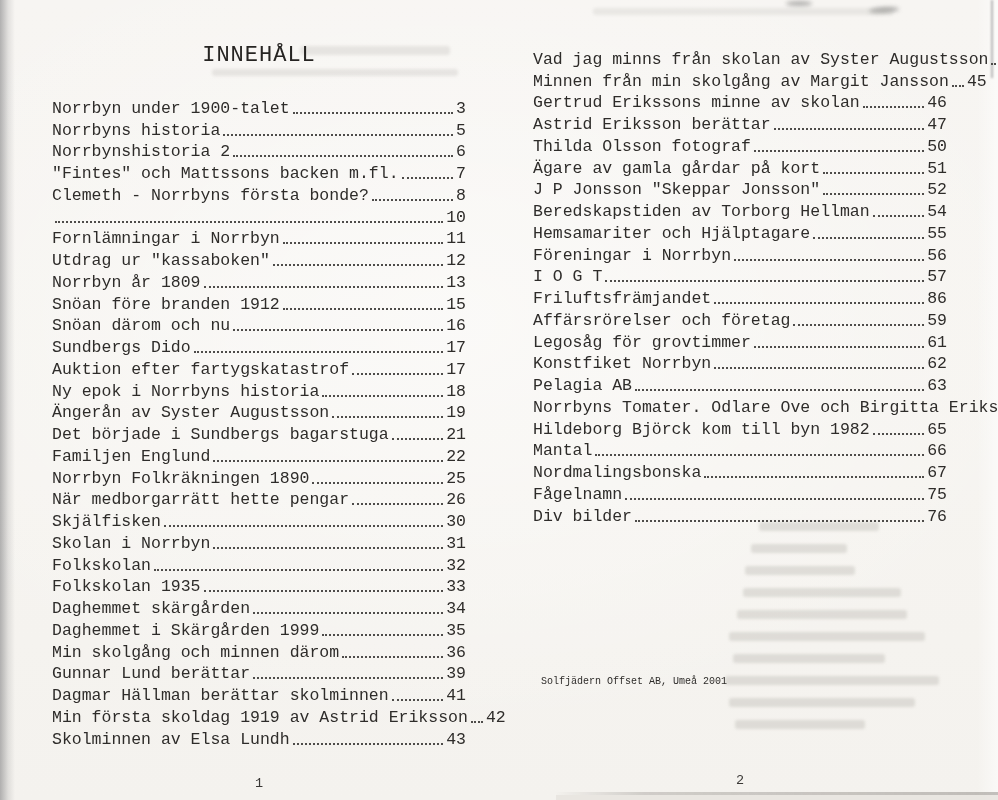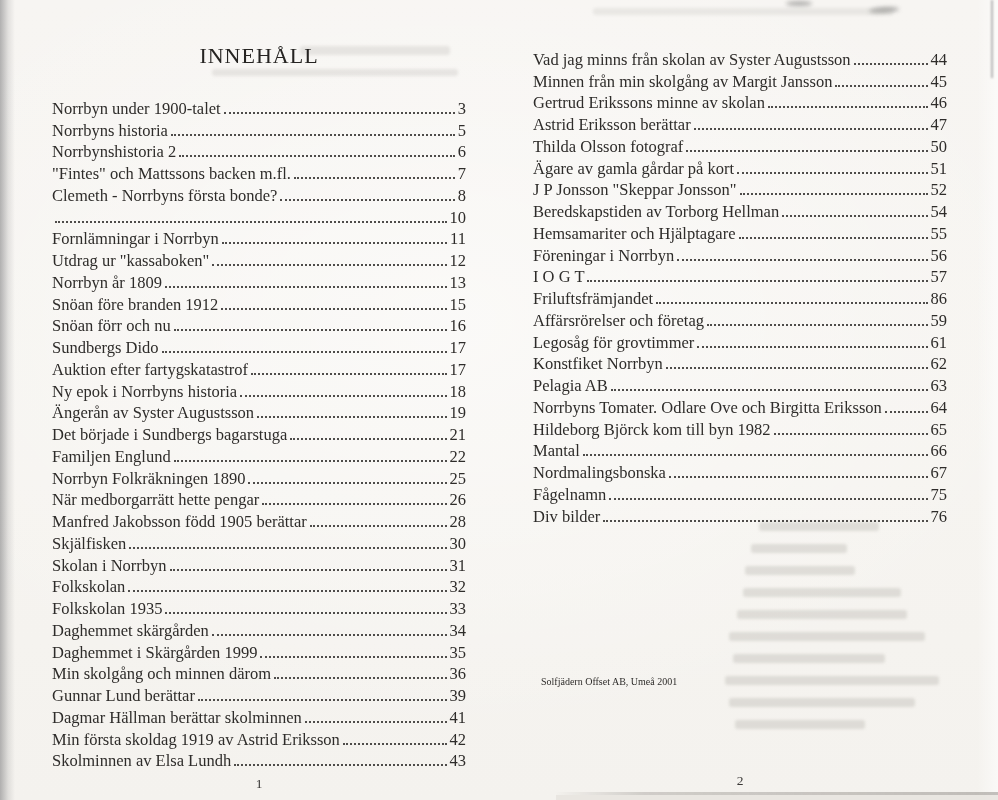--- a/index.html
+++ b/index.html
@@ -13,20 +13,21 @@
     overflow: hidden;
   }
   .scan {
     position: relative;
     width: 998px;
     height: 800px;
     background:
       radial-gradient(ellipse 900px 600px at 45% 40%, rgba(255,255,255,0.5), rgba(255,255,255,0) 70%),
       linear-gradient(180deg, #f7f5f2 0%, #f6f4f0 60%, #f4f2ee 100%);
     color: #2e2c2a;
+    font-family: Liberation Mono, monospace;
   }
 
   
   .edge-left {
     position: absolute; left: 0; top: 0; width: 15px; height: 100%;
     background: linear-gradient(to right, rgba(130,130,132,0.60), rgba(130,130,132,0.18) 55%, rgba(130,130,132,0));
   }
   .edge-right-light {
     position: absolute; right: 0; top: 0; width: 21px; height: 100%;
     background: linear-gradient(to left, rgba(255,255,255,0.55), rgba(255,255,255,0));
@@ -85,21 +86,20 @@
     letter-spacing: 1px;
     line-height: 24px;
     color: #262422;
   }
   .page-col.left .toc-list { margin-top: 28px; }
 
   .toc-row {
     display: flex;
     align-items: flex-end;
     height: 21.75px;
-    justify-content: center;
   }
   .toc-entry-title, .toc-entry-page {
     white-space: nowrap;
     font-size: 16.5px;
     line-height: 19px;
     color: #2e2c2a;
   }
   .leader {
     flex: 1;
     border-bottom: 2px dotted #4e4c4a;
@@ -205,21 +205,21 @@
         <span class="toc-entry-title">Norrbyn år 1809</span>
         <span class="leader"></span>
         <span class="toc-entry-page">13</span>
       </div>
         <div class="toc-row">
         <span class="toc-entry-title">Snöan före branden 1912</span>
         <span class="leader"></span>
         <span class="toc-entry-page">15</span>
       </div>
         <div class="toc-row">
-        <span class="toc-entry-title">Snöan förr och nu</span>
+        <span class="toc-entry-title">Snöan därom och nu</span>
         <span class="leader"></span>
         <span class="toc-entry-page">16</span>
       </div>
         <div class="toc-row">
         <span class="toc-entry-title">Sundbergs Dido</span>
         <span class="leader"></span>
         <span class="toc-entry-page">17</span>
       </div>
         <div class="toc-row">
         <span class="toc-entry-title">Auktion efter fartygskatastrof</span>
@@ -248,25 +248,20 @@
       </div>
         <div class="toc-row">
         <span class="toc-entry-title">Norrbyn Folkräkningen 1890</span>
         <span class="leader"></span>
         <span class="toc-entry-page">25</span>
       </div>
         <div class="toc-row">
         <span class="toc-entry-title">När medborgarrätt hette pengar</span>
         <span class="leader"></span>
         <span class="toc-entry-page">26</span>
-      </div>
-        <div class="toc-row">
-        <span class="toc-entry-title">Manfred Jakobsson född 1905 berättar</span>
-        <span class="leader"></span>
-        <span class="toc-entry-page">28</span>
       </div>
         <div class="toc-row">
         <span class="toc-entry-title">Skjälfisken</span>
         <span class="leader"></span>
         <span class="toc-entry-page">30</span>
       </div>
         <div class="toc-row">
         <span class="toc-entry-title">Skolan i Norrbyn</span>
         <span class="leader"></span>
         <span class="toc-entry-page">31</span>

